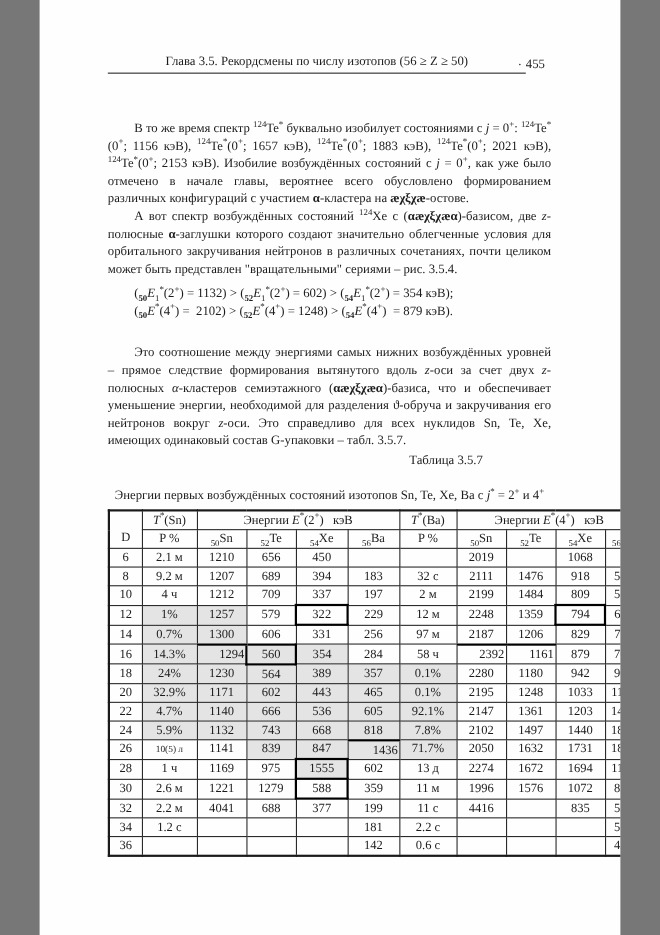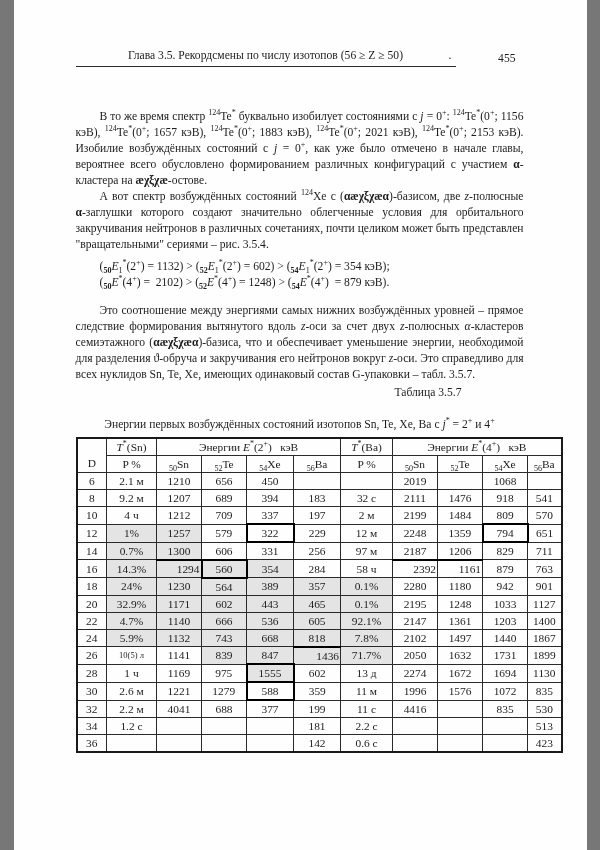--- a/index.html
+++ b/index.html
@@ -1,18 +1,18 @@
 <!DOCTYPE html>
 <html lang="ru"><head>
 <meta charset="utf-8">
 <style>
   html,body{margin:0;padding:0;background:#777;}
   .page{
     position:relative;
-    width:573px;height:850px;
+    width:528px;height:850px;
     margin:0 auto;
     background:#fefefe;
     color:#1c1c1c;
     font-family:"Liberation Serif","DejaVu Serif",serif;
     font-size:11.6px;
     line-height:16px;
     overflow:hidden;
   }
   .content{padding:48px 63px 0 62px;}
   
@@ -28,21 +28,21 @@
   .rh-page{margin-left:auto;padding-right:8px;}
   
   .para{
     margin:0;
     text-align:justify;
     text-indent:24px;
   }
   .para-first{margin-top:42px;}
   b{font-weight:bold;}
   sup,sub{font-size:8px;line-height:0;}
-  .equations{margin:6px 0 12px 24px;}
+  .equations{margin:6px 0 22px 24px;}
   .eq-line{white-space:nowrap;}
   
   .tbl-caption-label{
     text-align:right;
     margin:2px 62px 0 0;
   }
   .tbl-caption-title{text-align:center;margin:16px 0 4px 0;}
   
   table.iso-table{
     border-collapse:collapse;

